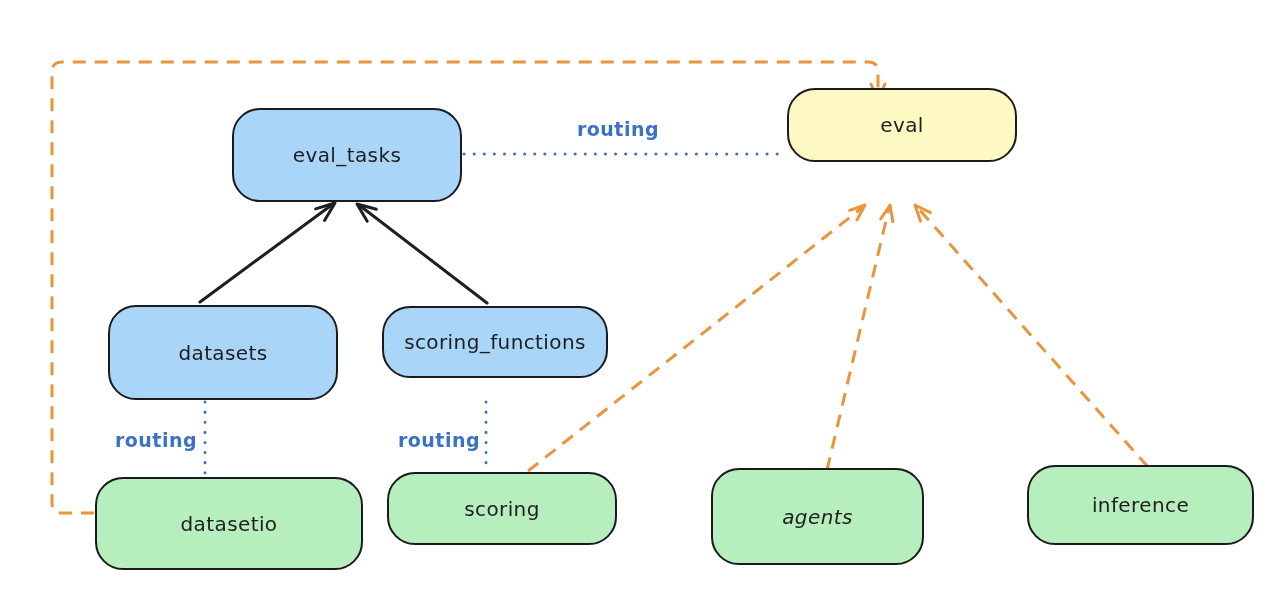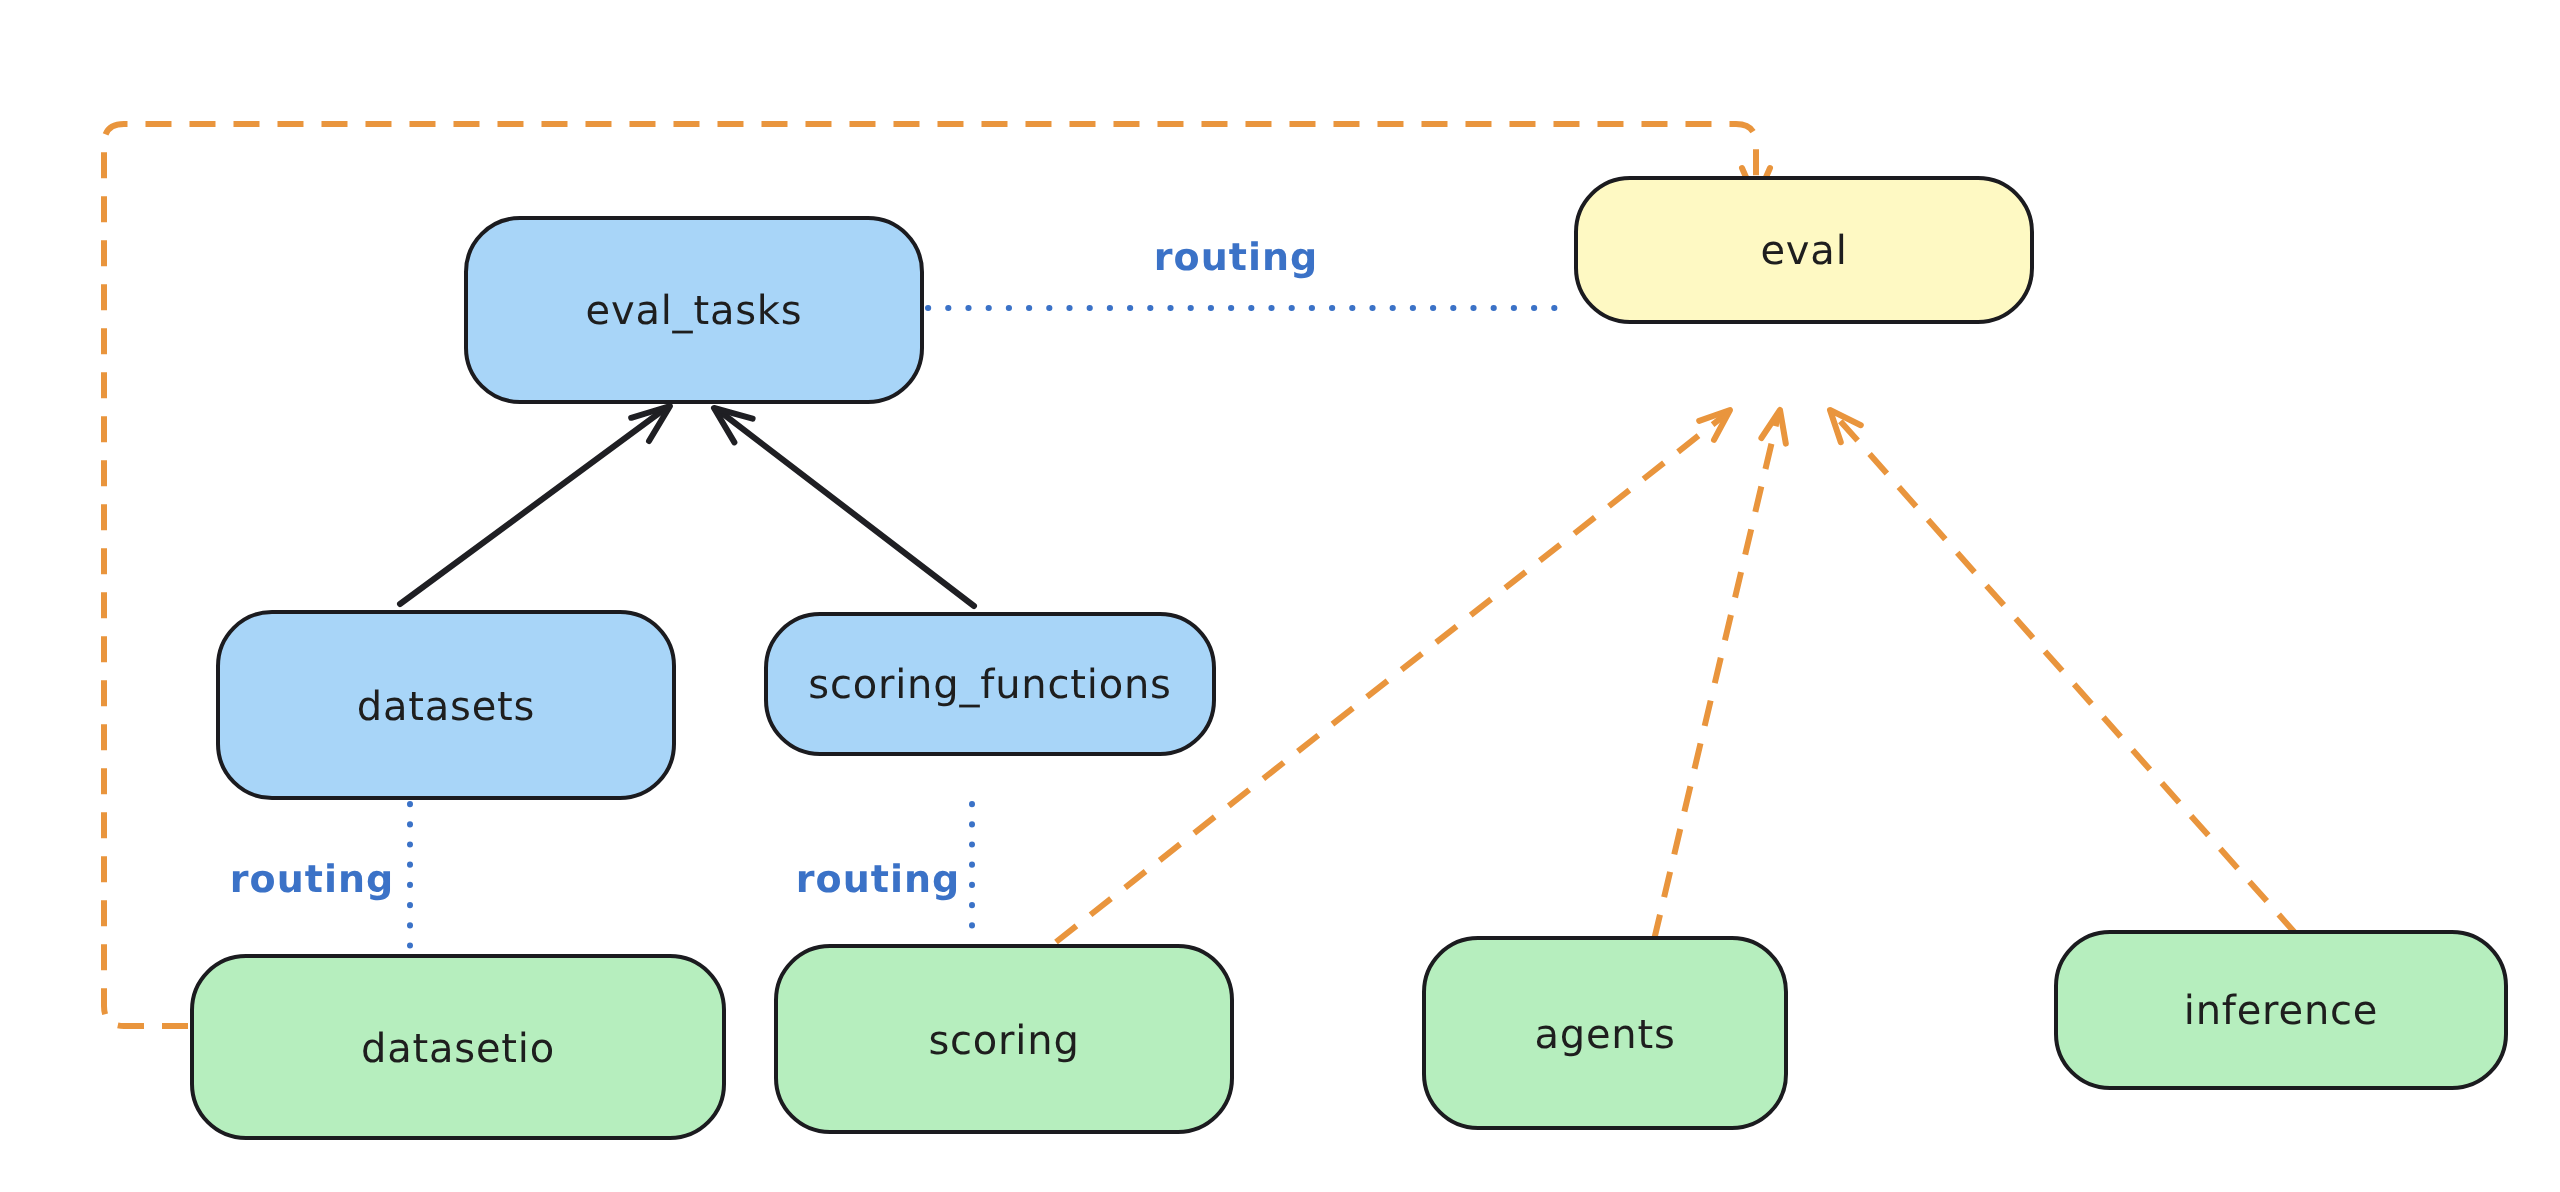--- a/index.html
+++ b/index.html
@@ -105,25 +105,25 @@
   </div>
 
   <div class="node" style="left: 382px; top: 306px; width: 226px; height: 72px; background: rgb(168, 213, 248);">
     <span>scoring_functions</span>
   </div>
 
   <div class="node" style="left: 95px; top: 477px; width: 268px; height: 93px; background: rgb(182, 238, 190);">
     <span>datasetio</span>
   </div>
 
-  <div class="node" style="left: 387px; top: 472px; width: 230px; height: 95px; background: rgb(182, 238, 190);">
+  <div class="node" style="left: 387px; top: 472px; width: 230px; height: 73px; background: rgb(182, 238, 190);">
     <span>scoring</span>
   </div>
 
-  <div class="node" style="left: 711px; top: 468px; width: 183px; height: 97px; background: rgb(182, 238, 190);">
+  <div class="node" style="left: 711px; top: 468px; width: 213px; height: 97px; background: rgb(182, 238, 190); font-style: italic;">
     <span>agents</span>
   </div>
 
   <div class="node" style="left: 1027px; top: 465px; width: 227px; height: 80px; background: rgb(182, 238, 190);">
     <span>inference</span>
   </div>
 
   <span class="edge-label" style="left: 618px; top: 129px; color: rgb(59, 114, 199);">routing</span>
 
   <span class="edge-label" style="left: 156px; top: 440px; color: rgb(59, 114, 199);">routing</span>

